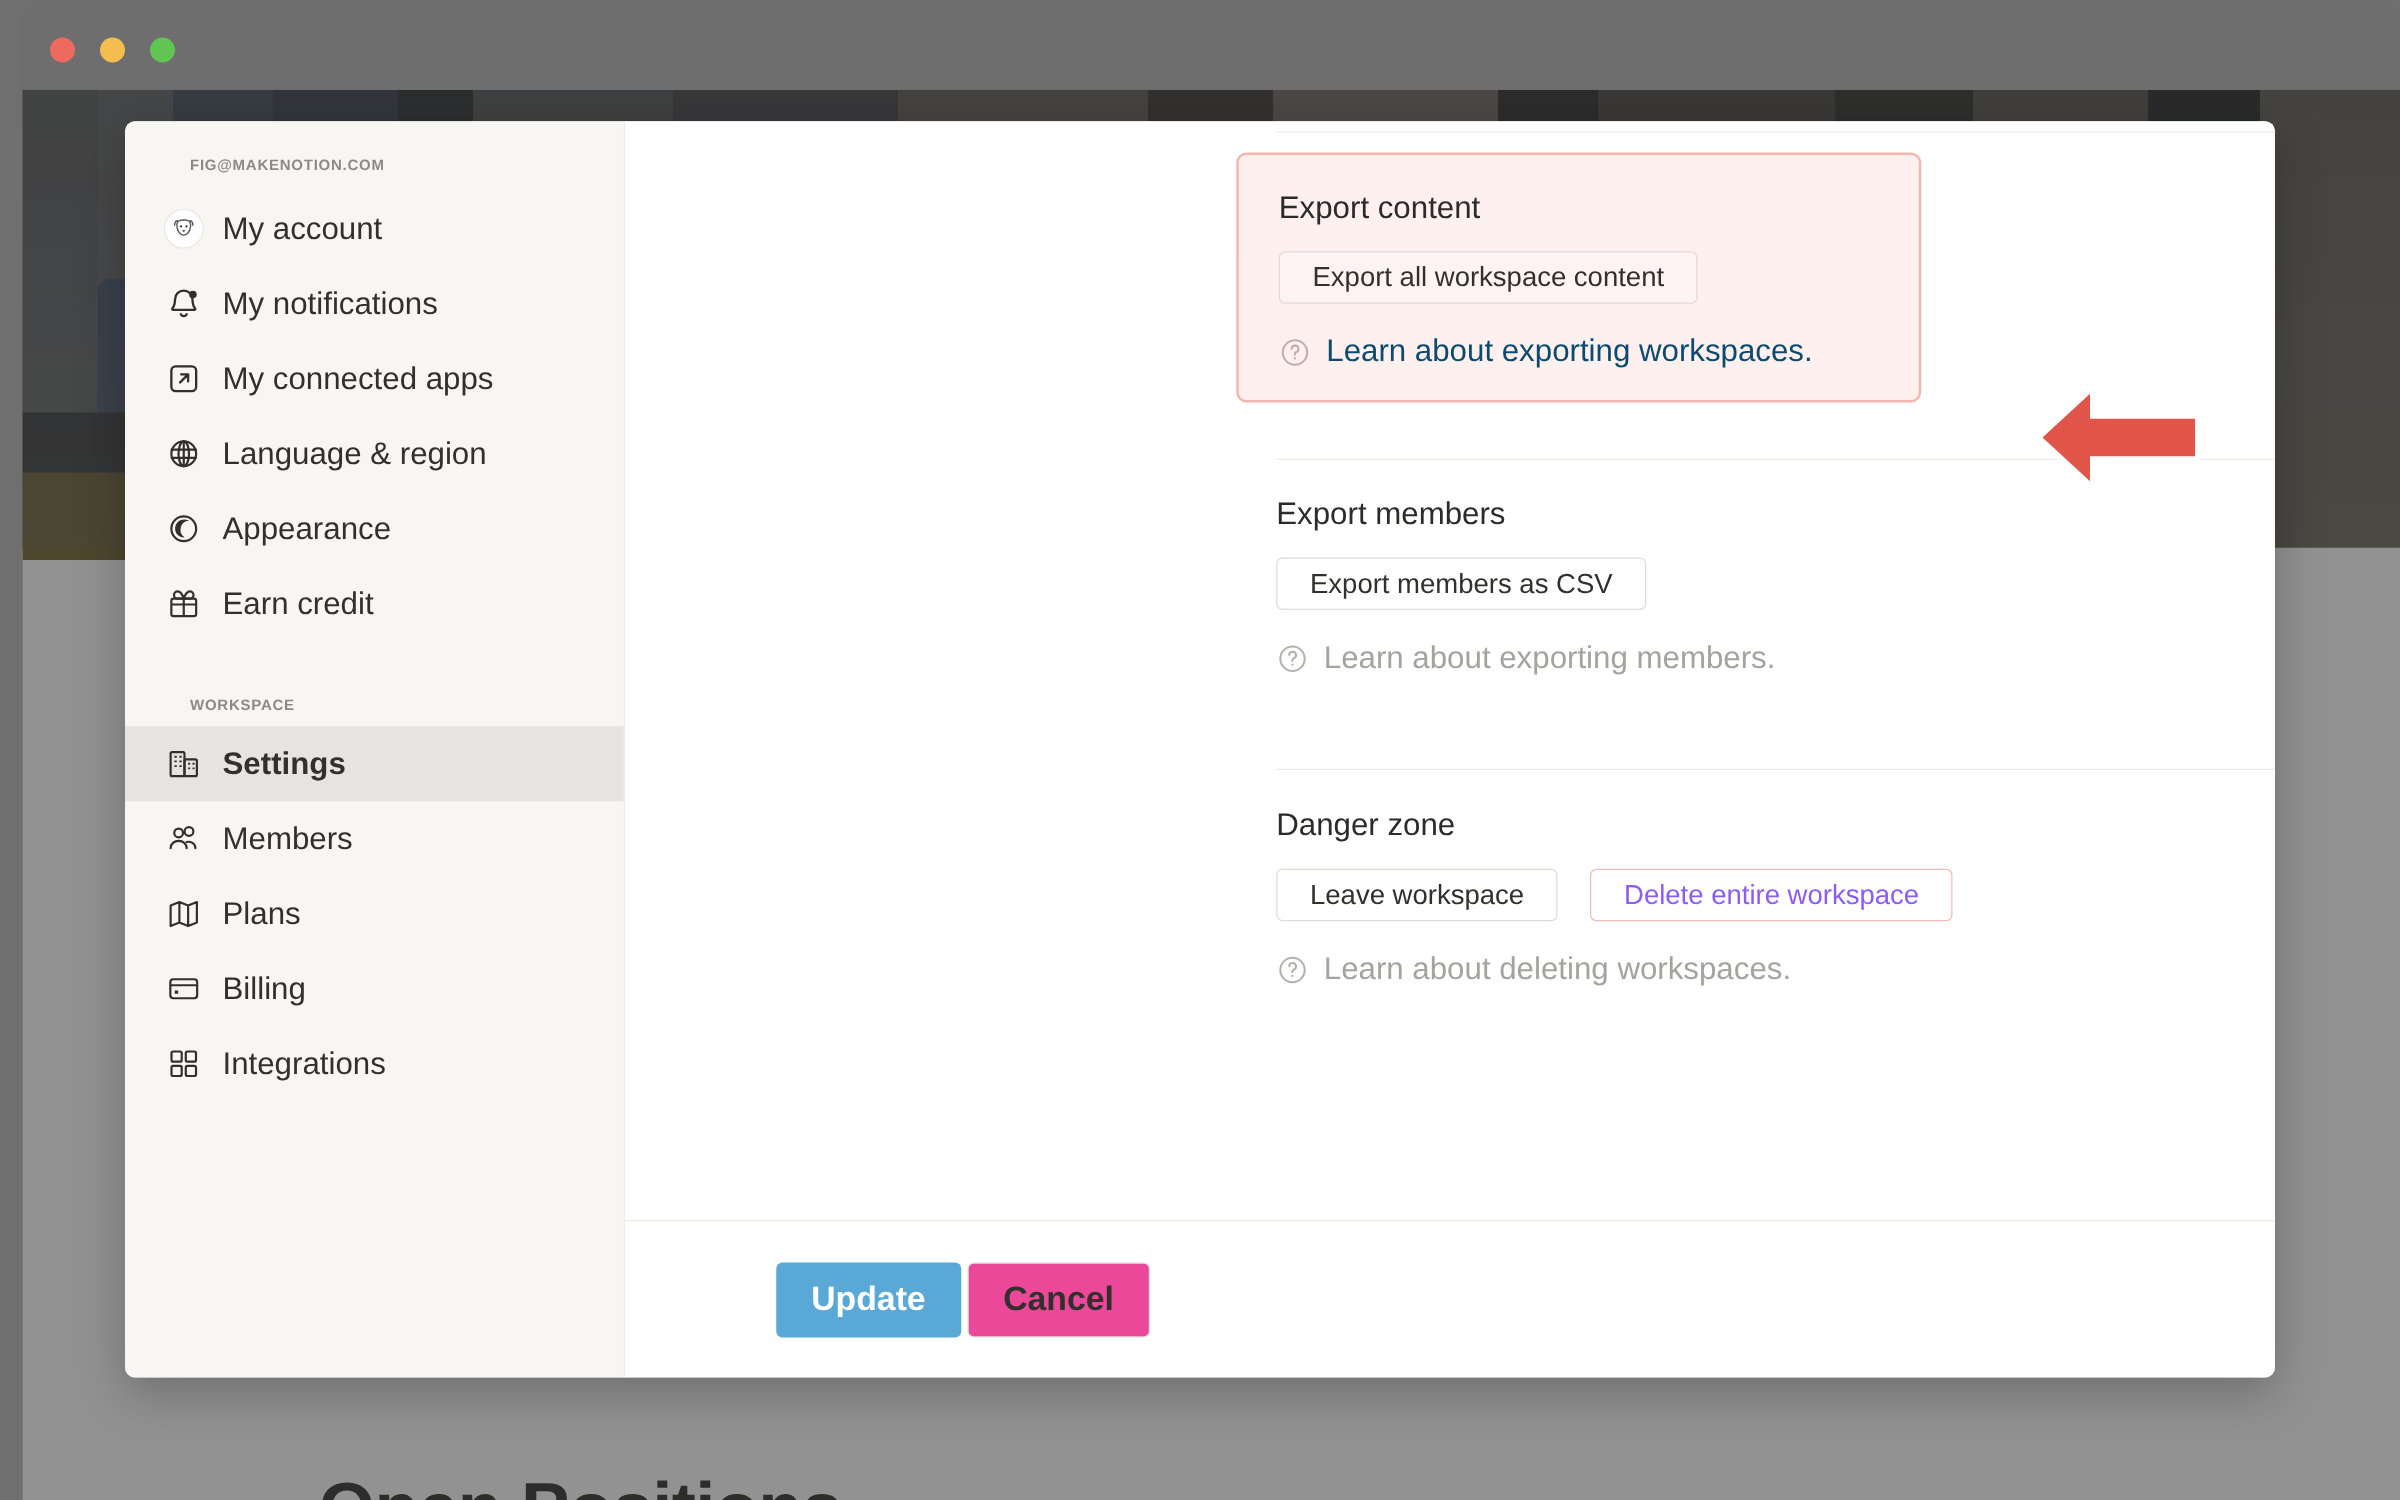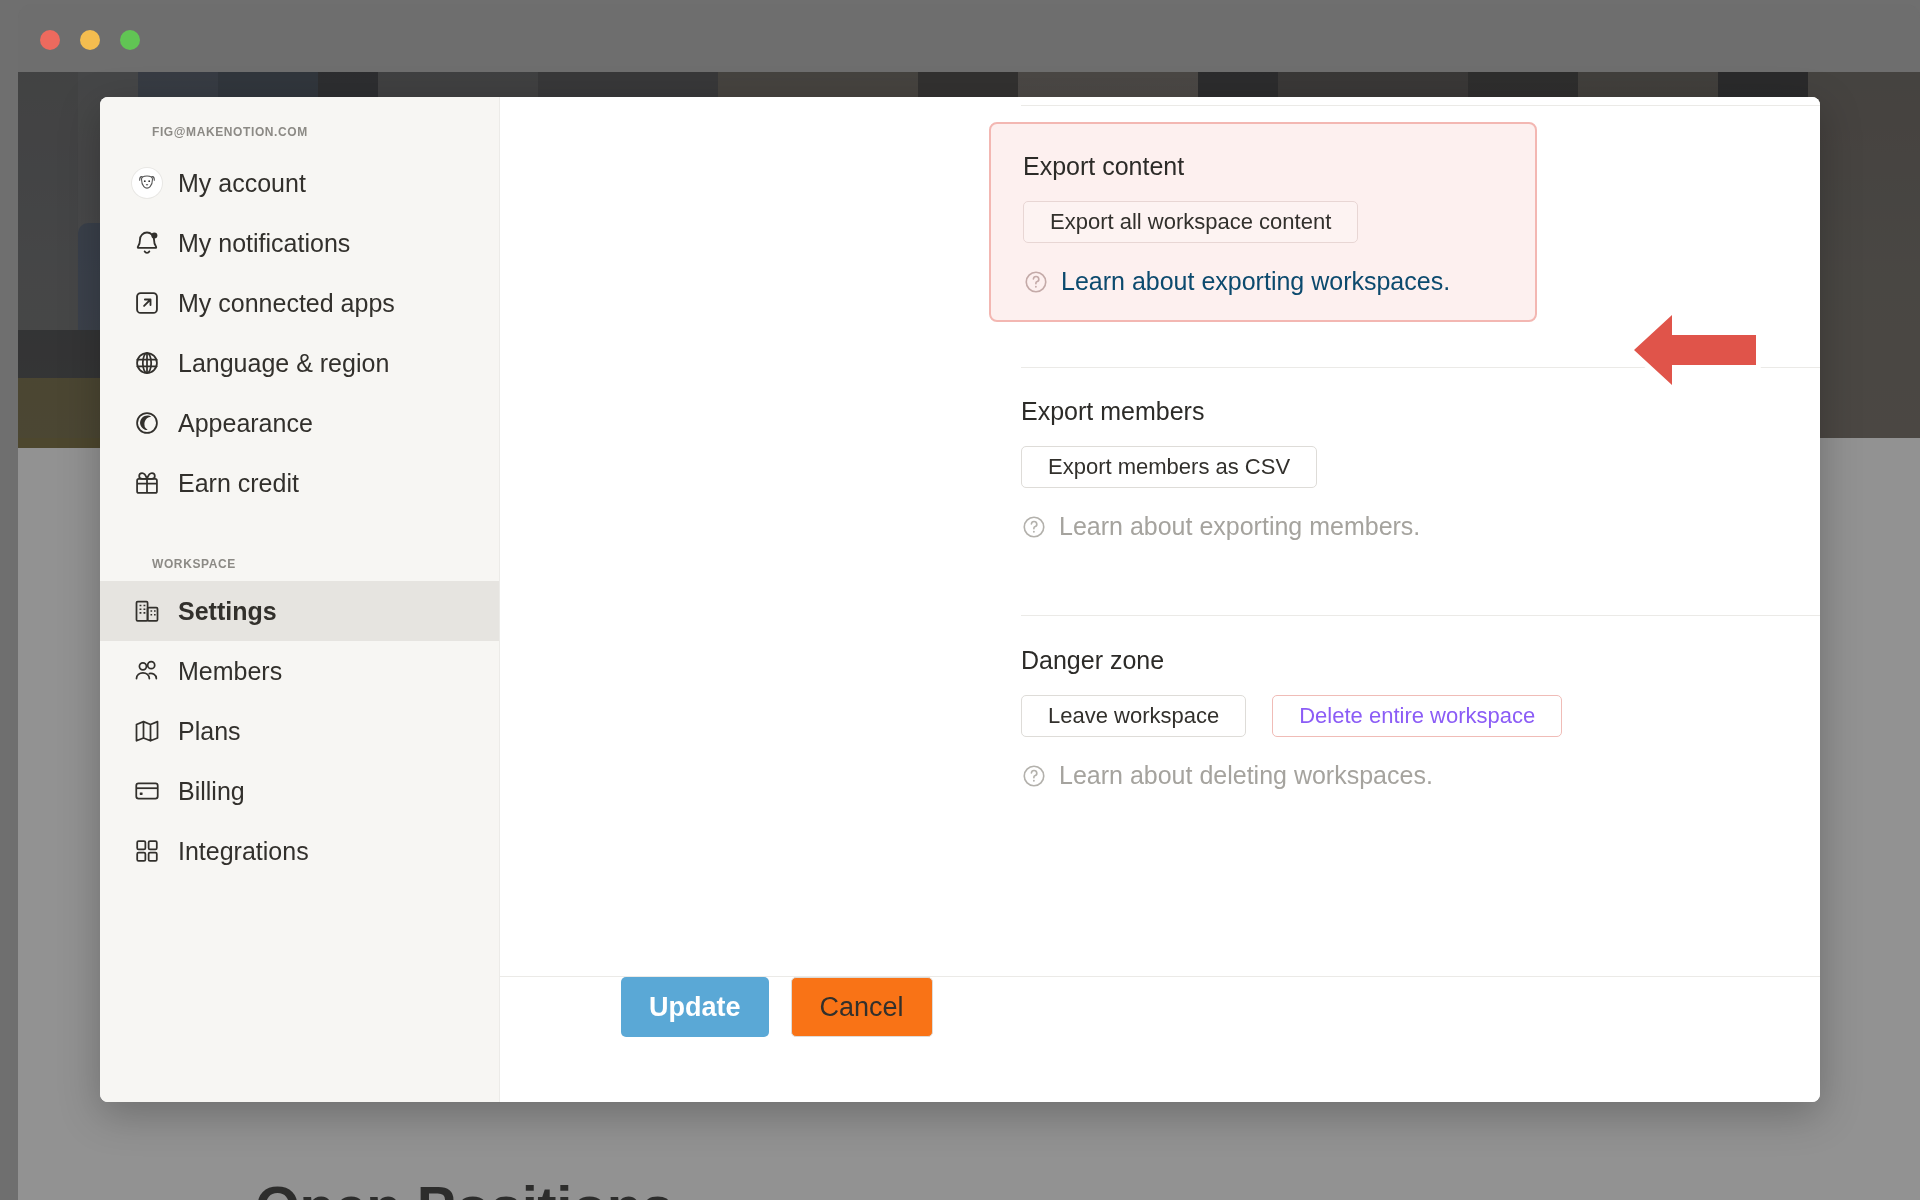--- a/index.html
+++ b/index.html
@@ -248,46 +248,48 @@
   .div-mid { position: absolute; left: 521px; top: 270px; width: 1085px; height: 1px; background: #ebeae7; }
   .div-mid2 { position: absolute; left: 521px; top: 518px; width: 1085px; height: 1px; background: #ebeae7; }
 
   .btn-row { display: flex; gap: 26px; }
 
   
   #modal-footer {
     height: 126px;
     border-top: 1px solid #ebeae7;
     display: flex;
+    align-items: center;
     padding-left: 121px;
-    gap: 22px;
+    gap: 5px;
     flex-shrink: 0;
   }
   #update-button {
     height: 60px;
     padding: 0 28px;
     border: none;
     border-radius: 5px;
     background: #5aa8d6;
     color: #ffffff;
     font-size: 27px;
     font-weight: 700;
     cursor: pointer;
     font-family: "Liberation Sans", sans-serif;
   }
   #cancel-button {
     height: 60px;
     padding: 0 28px;
     border: 1px solid #dedcd8;
     border-radius: 5px;
-    background: #f97316;
+    background: #ec4899;
     color: #32302c;
     font-size: 27px;
     cursor: pointer;
     font-family: "Liberation Sans", sans-serif;
+    font-weight: bold;
   }
 
   
   #annotation-arrow {
     position: absolute;
     left: 1124px; top: 212px;
     width: 140px; height: 82px;
     pointer-events: none;
   }
 </style>

